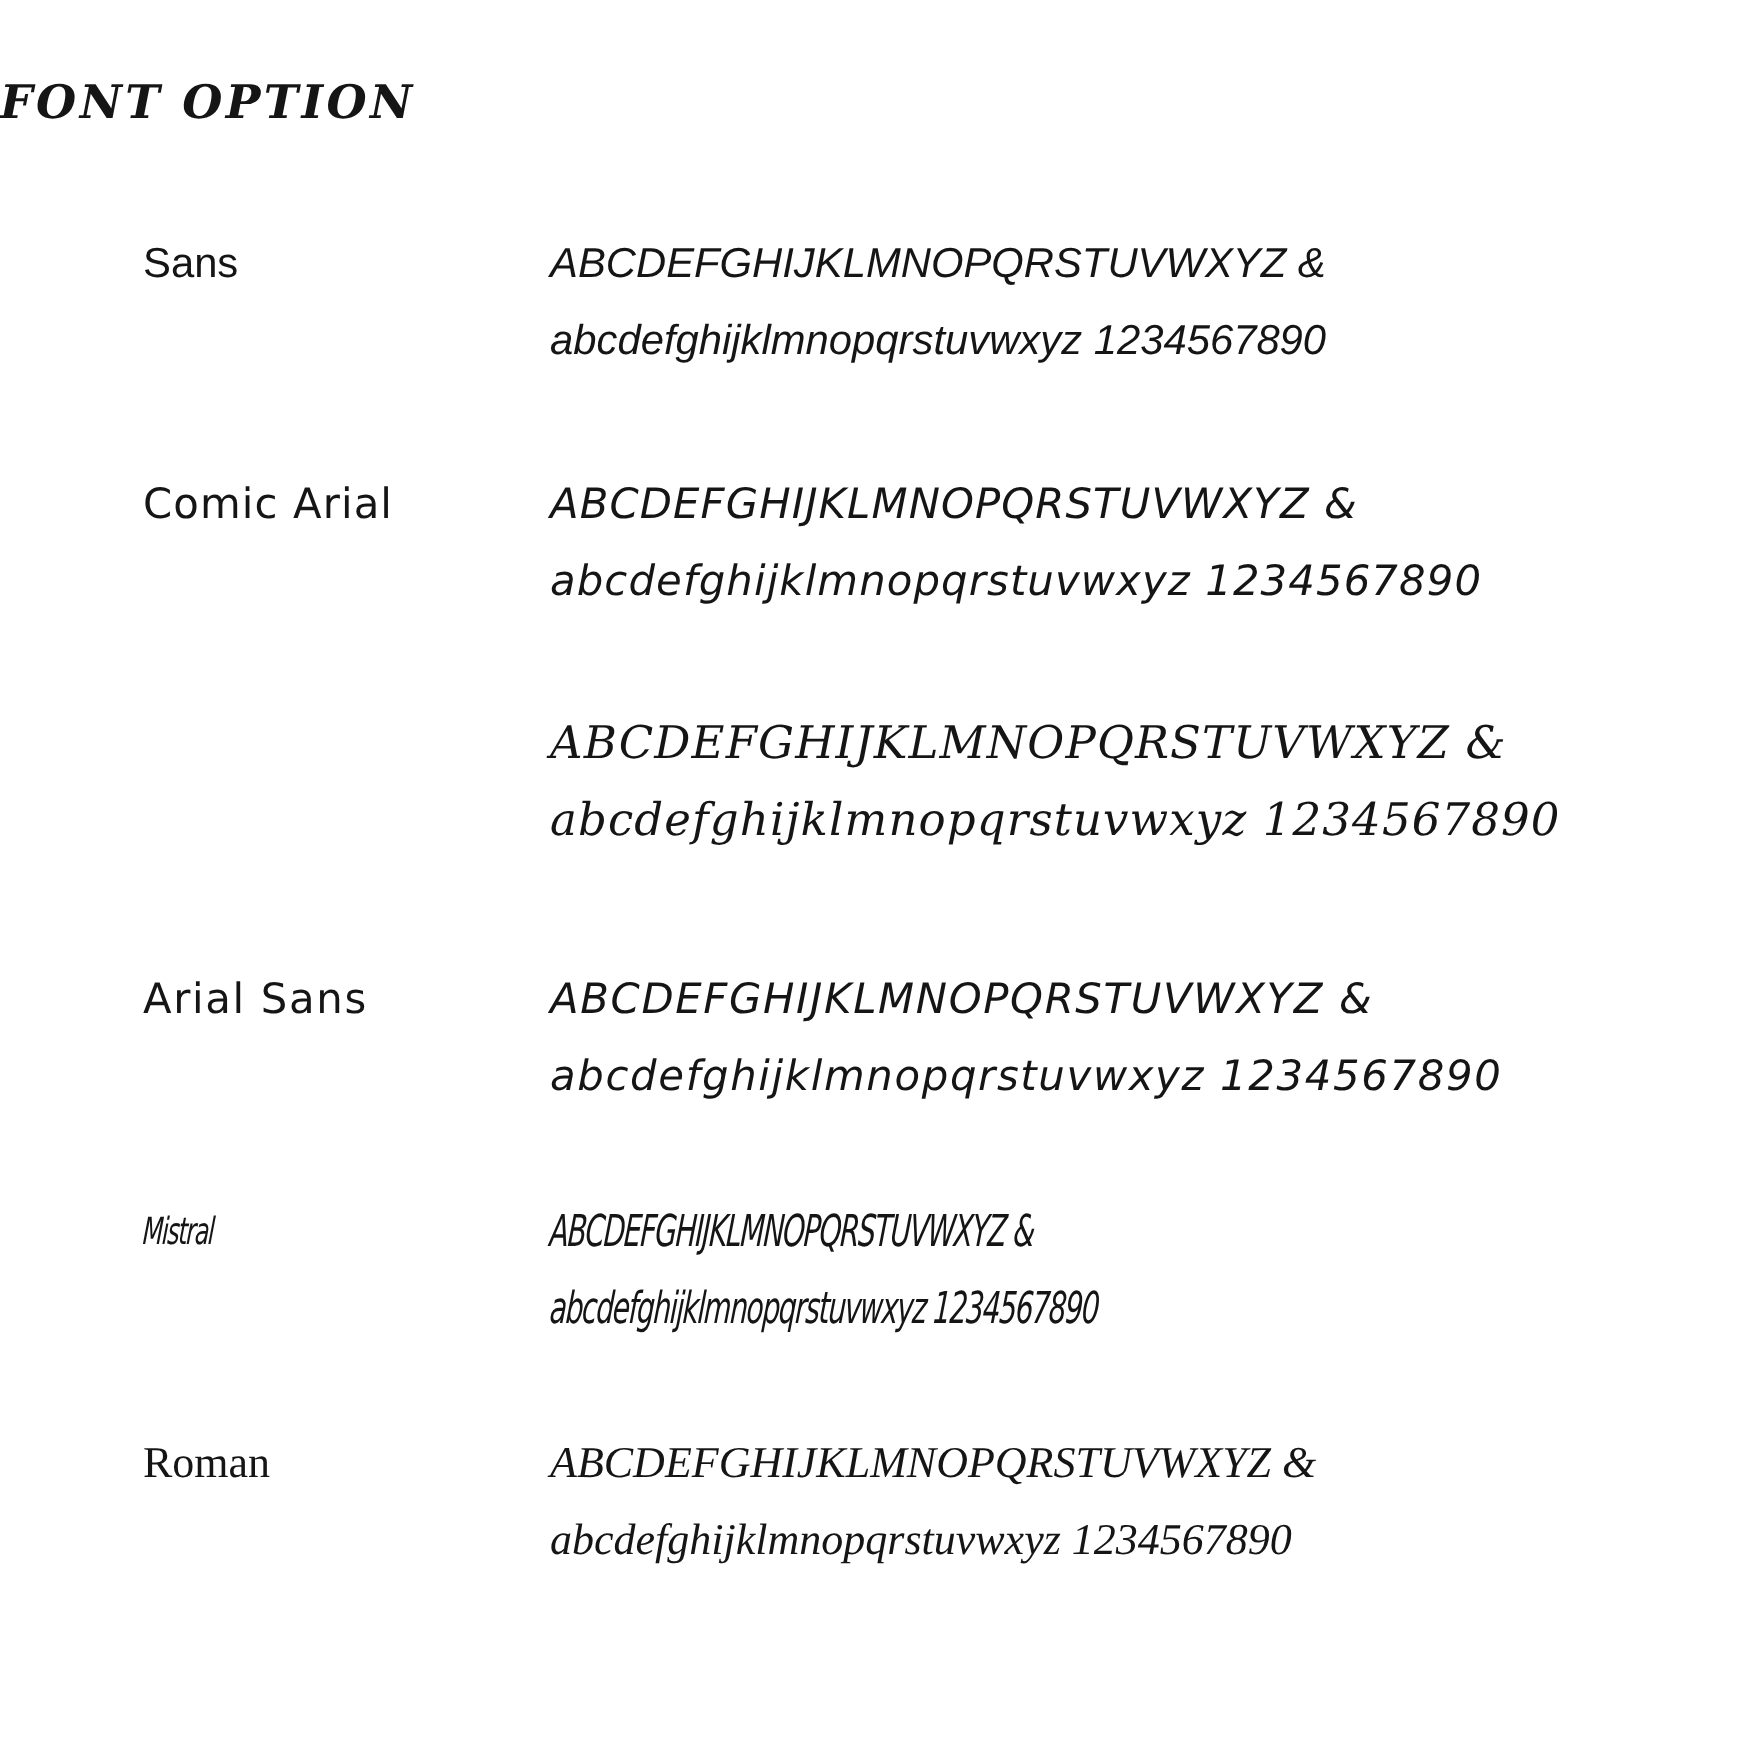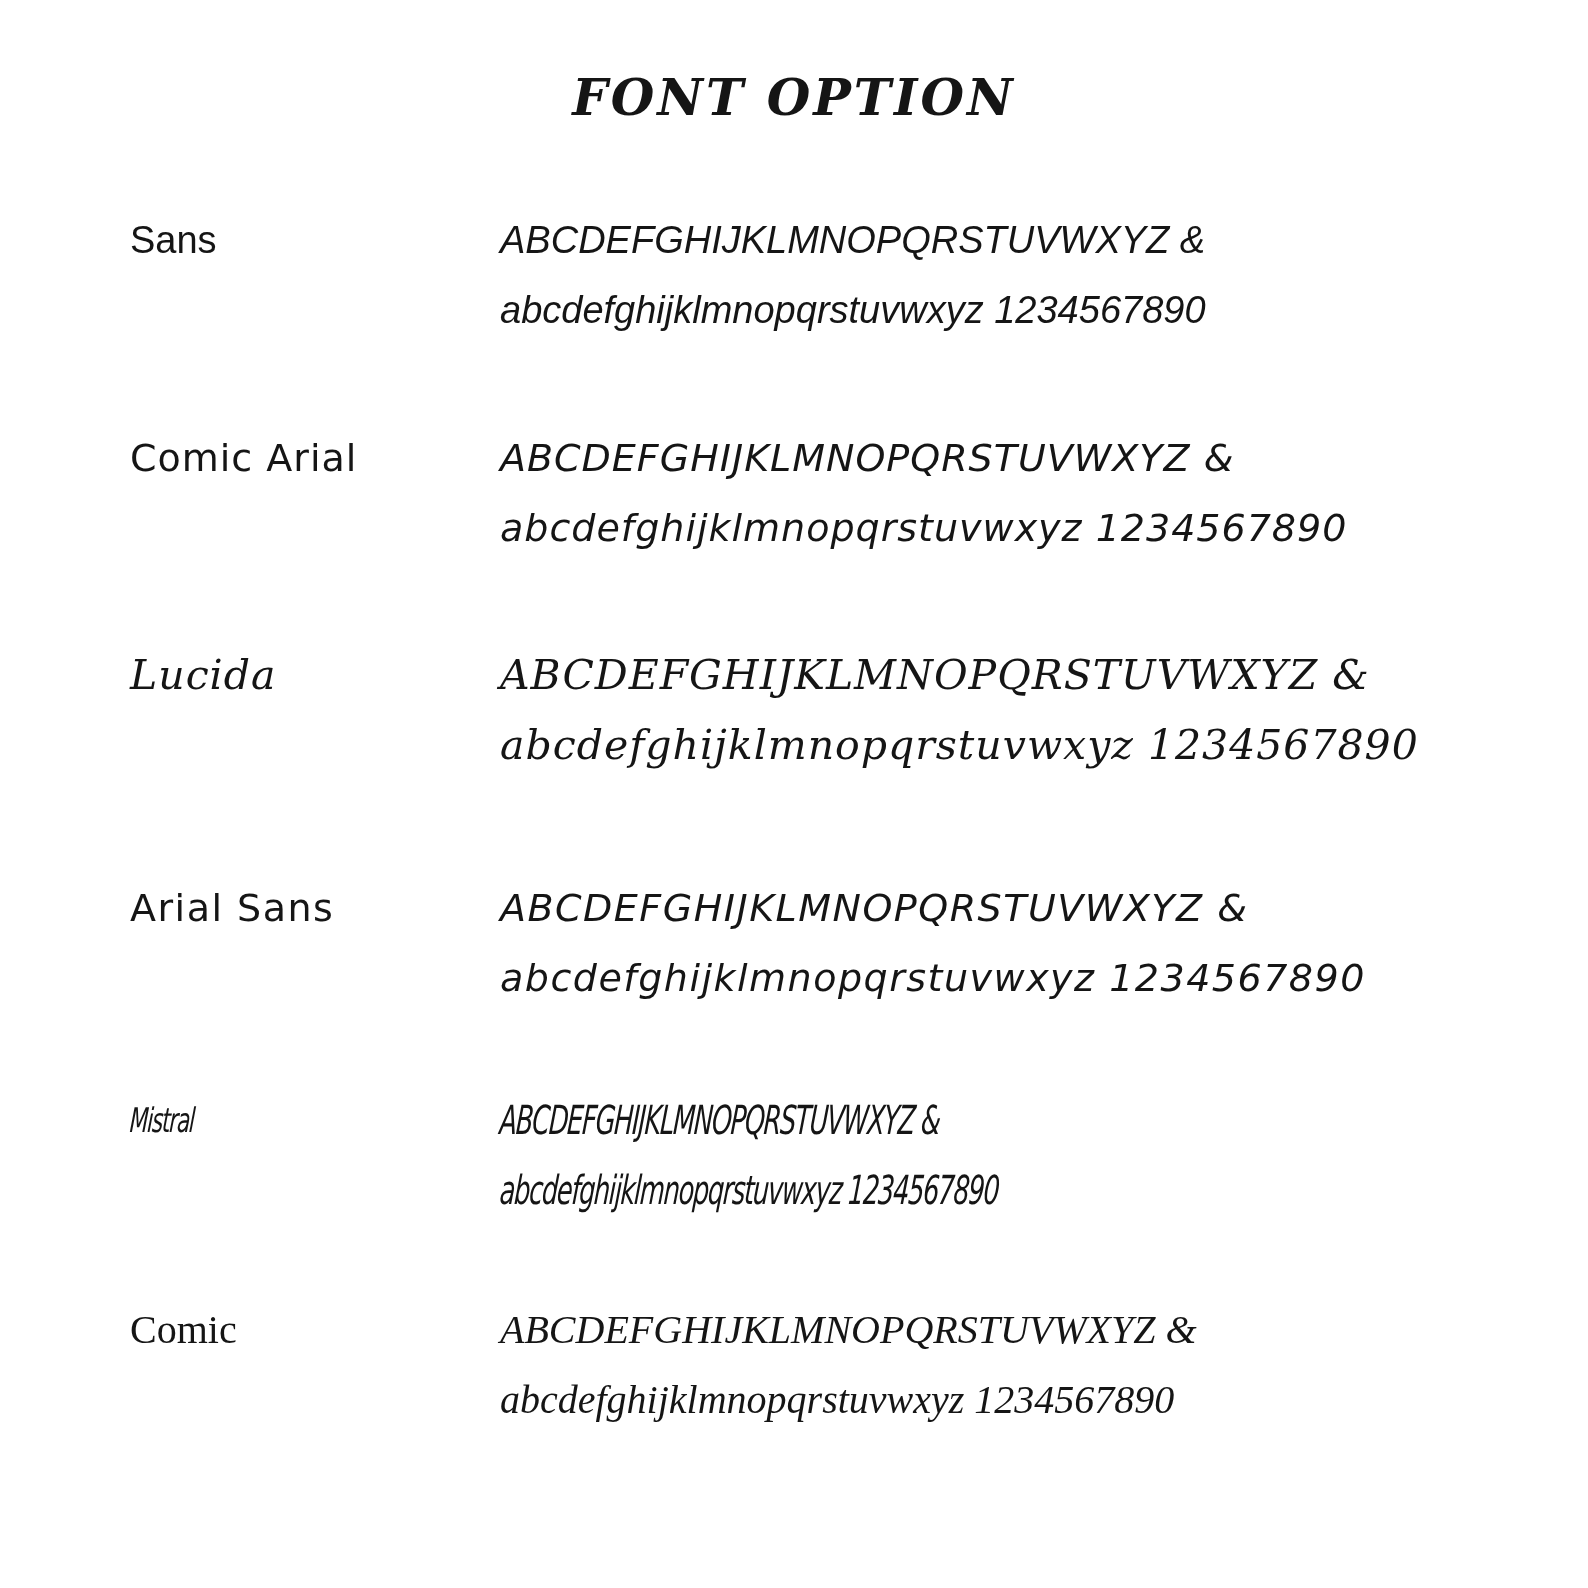--- a/index.html
+++ b/index.html
@@ -11,25 +11,25 @@
     background: #ffffff;
     color: #151515;
     overflow: hidden;
     font-family: "Liberation Sans", sans-serif;
   }
   .title {
     position: absolute;
     top: 68px;
     left: 0;
     width: 100%;
-    text-align: center;
+    text-align: left;
     font-family: "DejaVu Serif", serif;
     font-style: italic;
     font-weight: bold;
-    font-size: 50px;
+    font-size: 42px;
     letter-spacing: 3px;
   }
   .row { position: absolute; left: 0; width: 100%; }
   .label {
     position: absolute;
     left: 130px;
     top: 0;
     width: 350px;
     line-height: 70px;
   }
@@ -84,21 +84,20 @@
       <span class="label-line">Comic Arial</span>
     </div>
     <div class="sample">
       <span class="sample-line">ABCDEFGHIJKLMNOPQRSTUVWXYZ &amp;</span>
       <span class="sample-line">abcdefghijklmnopqrstuvwxyz 1234567890</span>
     </div>
   </div>
 
   <div class="row row-3 f-lucidahand">
     <div class="label">
-      <span class="label-line">Lucida</span>
     </div>
     <div class="sample">
       <span class="sample-line">ABCDEFGHIJKLMNOPQRSTUVWXYZ &amp;</span>
       <span class="sample-line">abcdefghijklmnopqrstuvwxyz 1234567890</span>
     </div>
   </div>
 
   <div class="row row-4 f-lucidasans">
     <div class="label">
       <span class="label-line">Arial Sans</span>
@@ -114,21 +113,21 @@
       <span class="label-line">Mistral</span>
     </div>
     <div class="sample">
       <span class="sample-line">ABCDEFGHIJKLMNOPQRSTUVWXYZ &amp;</span>
       <span class="sample-line">abcdefghijklmnopqrstuvwxyz 1234567890</span>
     </div>
   </div>
 
   <div class="row row-6 f-times">
     <div class="label">
-      <span class="label-line">Comic</span>
+      <span class="label-line">Roman</span>
     </div>
     <div class="sample">
       <span class="sample-line">ABCDEFGHIJKLMNOPQRSTUVWXYZ &amp;</span>
       <span class="sample-line">abcdefghijklmnopqrstuvwxyz 1234567890</span>
     </div>
   </div>
 
 </div>
 
 </body></html>

